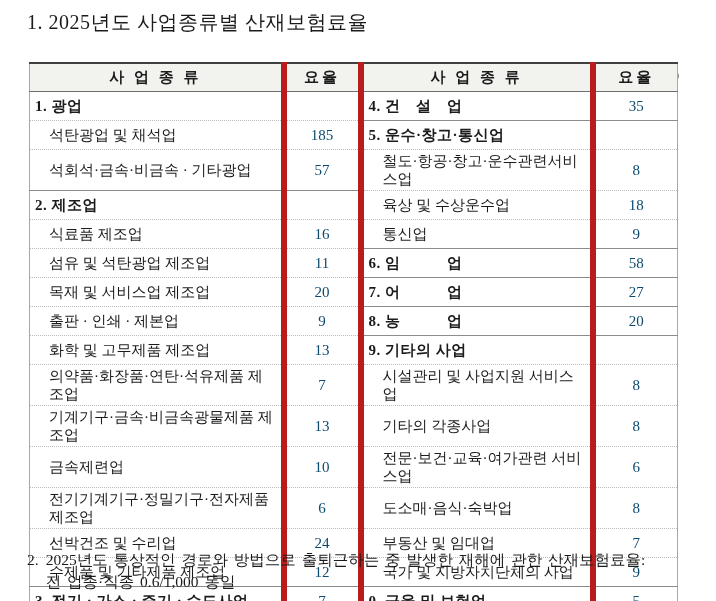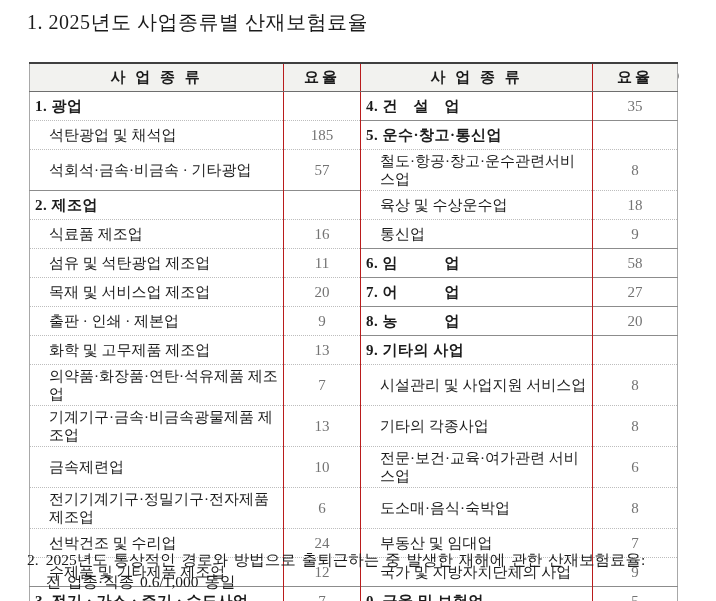--- a/index.html
+++ b/index.html
@@ -57,23 +57,23 @@
     white-space:pre-wrap;
     padding-left:19px;
   }
   td.name.bold{
     font-weight:bold;
     padding-left:5px;
     letter-spacing:0.5px;
   }
   td.rate{
     text-align:center;
-    color:#737373;
-  }
-  .vline{border-left:1px solid #b91c1c;}
+    color:#0c4a6e;
+  }
+  .vline{border-left:6px solid #b91c1c;}
   .footer-note{
     position:absolute;left:27px;top:549px;width:672px;
     font-size:15.5px;
     display:flex;gap:7px;
     line-height:22px;
     word-spacing:2px;
   }
   .footer-num{flex:0 0 auto;}
 </style>
 </head>

